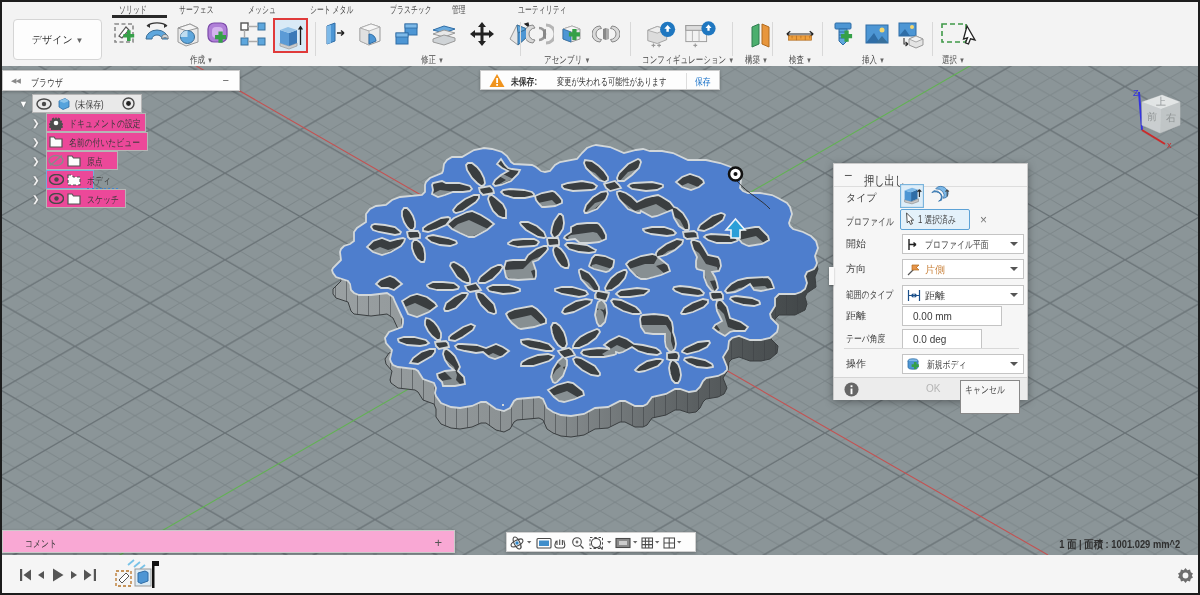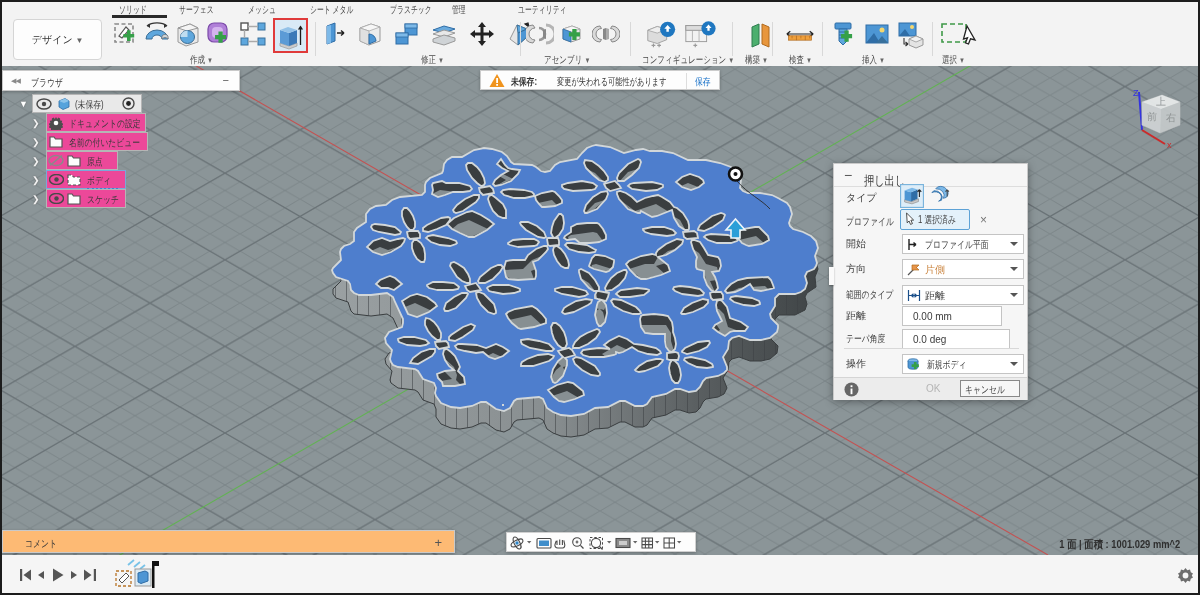--- a/index.html
+++ b/index.html
@@ -22,21 +22,21 @@
 
 #warn{position:absolute;left:478px;top:4px;width:240px;height:20px;background:#fdfdfd;border:1px solid #ccc;box-shadow:0 1px 3px rgba(0,0,0,.25);font-size:10px;color:#333;white-space:nowrap}
 
 #dlg{position:absolute;left:831px;top:97px;width:195px;height:237px;background:#f6f6f6;border:1px solid #c9c9c9;box-shadow:0 2px 8px rgba(0,0,0,.35);font-size:10px;color:#3c3c3c;white-space:nowrap}
 #dlg .hdr{position:relative;height:23px;border-bottom:1px solid #ddd;line-height:23px}
 #dlg .row{position:absolute;left:0;width:100%;height:20px}
 #dlg .lab{position:absolute;left:12px;top:3px}
 #dlg .dd{position:absolute;left:68px;width:122px;height:20px;background:#fff;border:1px solid #c4c4c4;line-height:18px;white-space:nowrap}
 #dlg .dda{position:absolute;right:5px;top:7px;width:0;height:0;border-left:4px solid transparent;border-right:4px solid transparent;border-top:4px solid #555}
 
-#cbar{position:absolute;left:0px;top:464px;width:453px;height:23px;background:#fdba74;border:1px solid #c9c9c9;box-shadow:0 1px 3px rgba(0,0,0,.25);font-size:10px;color:#3a3a3a}
+#cbar{position:absolute;left:0px;top:464px;width:453px;height:23px;background:#f9a8d4;border:1px solid #c9c9c9;box-shadow:0 1px 3px rgba(0,0,0,.25);font-size:10px;color:#3a3a3a}
 
 #nav{position:absolute;left:504px;top:466px;width:190px;height:20px;background:#fdfdfd;border:1px solid #d0d0d0;box-shadow:0 1px 3px rgba(0,0,0,.25)}
 #status{position:absolute;right:18px;top:471px;font-size:11px;color:#2e2e2e;font-weight:bold}
 #bottombar{position:absolute;left:2px;top:555px;width:1196px;height:38px;background:#f5f5f5}
 .jx{display:inline-block;transform:scaleX(.78);transform-origin:0 0}
 </style></head>
 <body>
 <div id="app">
 <div id="toolbar">
 <span class="tab" style="left:117px">ソリッド</span>
@@ -280,21 +280,21 @@
  <svg style="position:absolute;left:1px;top:2px" width="16" height="13" viewBox="0 0 16 13">
             <ellipse cx="8" cy="6.5" rx="7" ry="5" fill="none" stroke="#8a8a8a" stroke-width="1.4"></ellipse>
             <path d="M2 11.5 L14 1.5" stroke="#8a8a8a" stroke-width="1.6"></path>
           </svg>
  <svg style="position:absolute;left:20px;top:2px" width="14" height="13" viewBox="0 0 14 13">
             <path d="M1 2 h4 l1.5 2 H13 v8 H1 Z" fill="#fdfdfd" stroke="#555" stroke-width="1.2"></path>
           </svg>
  <span style="position:absolute;left:40px;top:3px"><span class="jx">原点</span></span>
 </div>
 <span class="bchev" style="left:30px;top:109px">❯</span>
-<div class="brow" style="left:44px;top:104px;width:80px;border-color:#7aa8d8">
+<div class="brow" style="left:44px;top:104px;width:48px;border-color:#7aa8d8">
  <svg style="position:absolute;left:2px;top:3px" width="15" height="11" viewBox="0 0 15 11">
             <ellipse cx="7.5" cy="5.5" rx="7" ry="5" fill="none" stroke="#4a4a4a" stroke-width="1.5"></ellipse>
             <circle cx="7.5" cy="5.5" r="2.2" fill="#4a4a4a"></circle>
           </svg>
  <svg style="position:absolute;left:20px;top:2px" width="14" height="13" viewBox="0 0 14 13">
             <path d="M1 2 h4 l1.5 2 H13 v8 H1 Z" fill="#fdfdfd" stroke="#555" stroke-width="1.2" stroke-dasharray="3 2"></path>
           </svg>
  <span style="position:absolute;left:40px;top:3px;border-bottom:2px dotted #3f87d2"><span class="jx">ボディ</span></span>
 </div>
 <span class="bchev" style="left:30px;top:128px">❯</span>
@@ -384,21 +384,21 @@
           </div>
  </div>
  <div class="row" style="top:142px">
           <span class="lab">距離</span>
   <div class="dd" style="width:100px">
             <span style="position:absolute;left:10px;top:1px">0.00 mm</span>
           </div>
  </div>
  <div class="row" style="top:165px">
           <span class="lab"><span class="jx">テーパ角度</span></span>
-  <div class="dd" style="width:108px">
+  <div class="dd" style="width:80px">
             <span style="position:absolute;left:10px;top:1px">0.0 deg</span>
           </div>
  </div>
  <div style="position:absolute;left:10px;top:184px;width:175px;border-top:1px solid #d8d8d8"></div>
  <div class="row" style="top:190px">
           <span class="lab">操作</span>
   <div class="dd">
             <svg style="position:absolute;left:3px;top:2px" width="16" height="16" viewBox="0 0 16 16">
               <ellipse cx="7" cy="4" rx="5" ry="2.2" fill="#7db9e8" stroke="#2f6da6" stroke-width=".8"></ellipse>
               <path d="M2 4 V10 a5 2.2 0 0 0 10 0 V4" fill="#4d96d4" stroke="#2f6da6" stroke-width=".8"></path>
@@ -408,21 +408,21 @@
             <span class="dda"></span>
           </div>
  </div>
  <div style="position:absolute;left:0;top:213px;width:100%;height:23px;background:#ececec;border-top:1px solid #d5d5d5">
   <svg style="position:absolute;left:10px;top:4px" width="15" height="15" viewBox="0 0 16 16">
             <circle cx="8" cy="8" r="7.5" fill="#666"></circle>
             <rect x="7" y="3.5" width="2" height="2" fill="#fff"></rect>
             <rect x="7" y="7" width="2" height="6" fill="#fff"></rect>
           </svg>
   <span style="position:absolute;left:92px;top:5px;color:#b5b5b5">OK</span>
-  <div style="position:absolute;left:126px;top:2px;width:60px;height:17px;background:#f6f6f6;border:1px solid #888;line-height:17px"><span class="jx" style="margin-left:4px">キャンセル</span></div>
+  <div style="position:absolute;left:126px;top:2px;width:60px;height:34px;background:#f6f6f6;border:1px solid #888;line-height:17px"><span class="jx" style="margin-left:4px">キャンセル</span></div>
  </div>
 </div>
 <div id="cbar">
         <span style="position:absolute;left:22px;top:6px"><span class="jx">コメント</span></span>
         <span style="position:absolute;right:12px;top:4px;color:#555;font-size:13px">+</span>
       </div>
 <div id="nav">
 <svg style="position:absolute;left:0px;top:2px" width="190" height="16" viewBox="0 0 190 16">
 <g stroke="#4a4a4a" fill="none" stroke-width="1.1">
 <ellipse cx="10" cy="8" rx="6.5" ry="2.8" transform="rotate(-28 10 8)"></ellipse>

